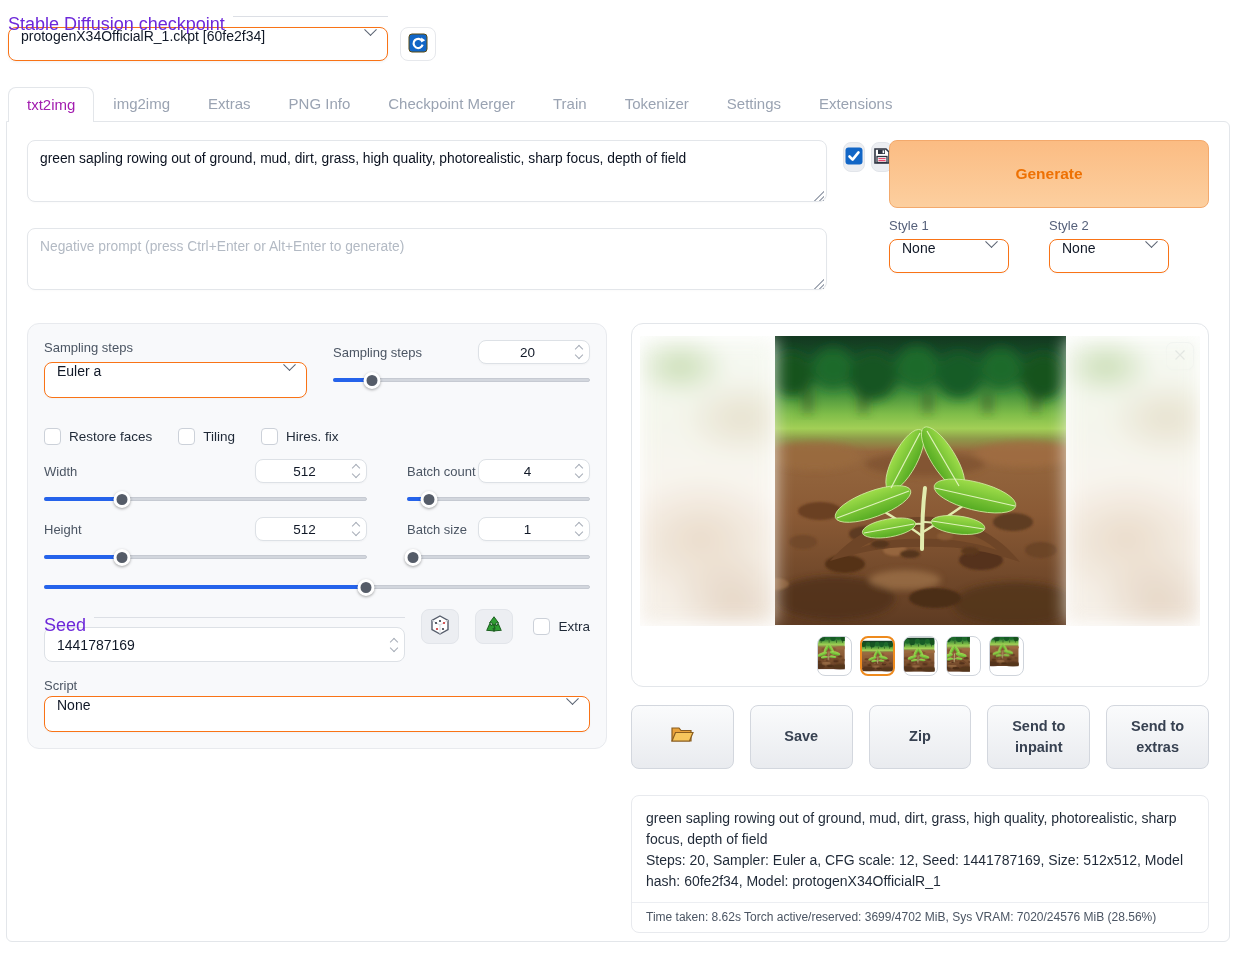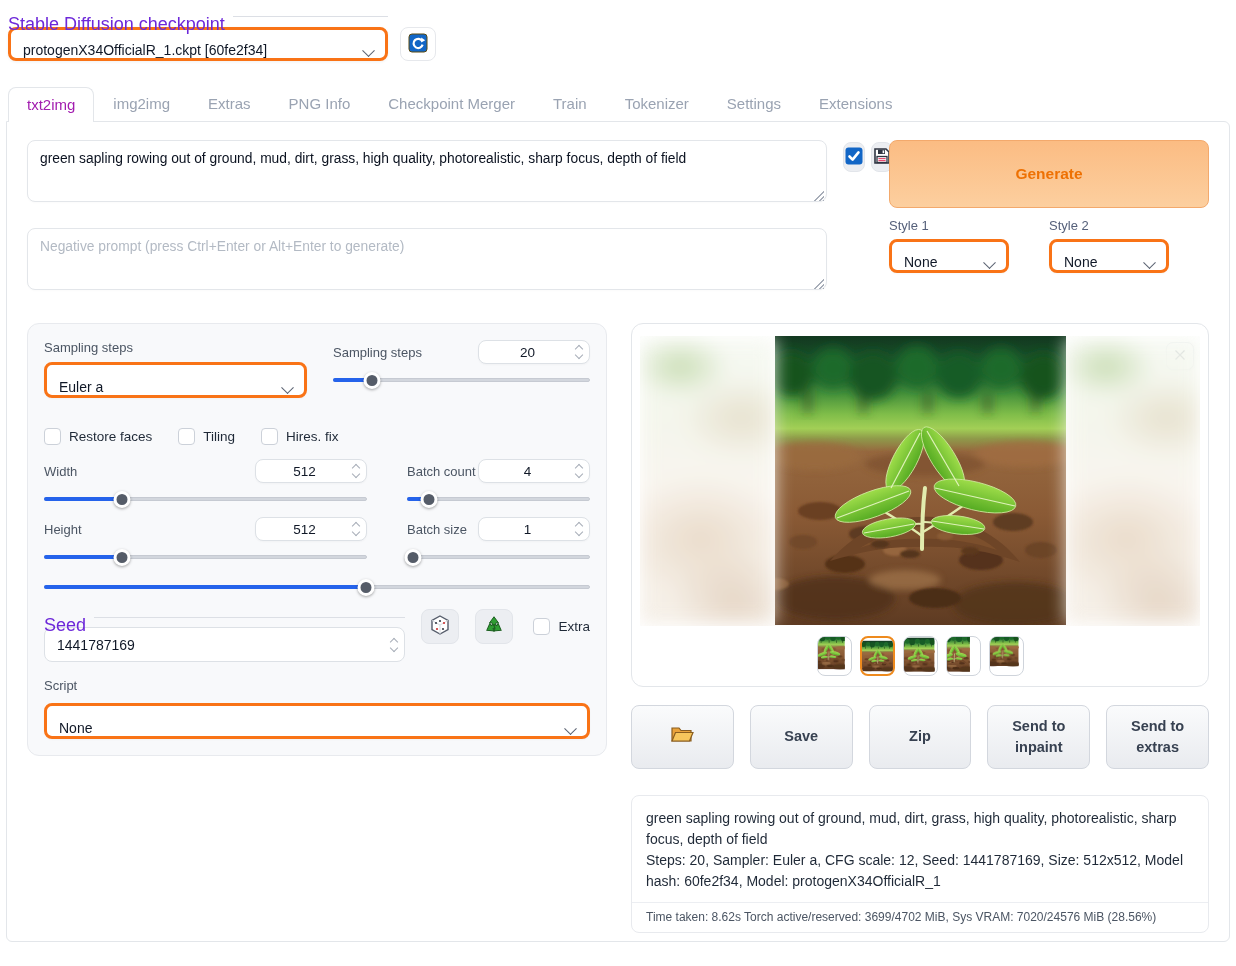--- a/index.html
+++ b/index.html
@@ -6,22 +6,22 @@
   html,body { background:#ffffff; }
   body {
     width:1236px; min-height:966px;
     font-family:"Liberation Sans","DejaVu Sans",sans-serif;
     color:#111827; font-size:14px; position:relative;
   }
   .page { padding:8px 6px 0 6px; }
 
   
   .sel {
-    background:#fff; border:3px solid #f97316; border-radius:8px;
-    height:34px; display:flex; align-items:flex-end; padding:0 12px;
+    background:#fff; border:1px solid #f97316; border-radius:8px;
+    height:34px; display:flex; align-items:flex-start; padding:0 12px;
     color:#101827; font-size:14px; cursor:pointer; box-shadow:0 1px 2px rgba(0,0,0,.03);
   }
   .sel .grow { flex:1; }
   .chev { width:9px; height:9px; border-right:1.8px solid #5b6372; border-bottom:1.8px solid #5b6372;
           transform:rotate(45deg) translate(-2px,-2px); flex:none; }
   .legend-row { display:flex; align-items:center; height:15px; margin-bottom:4px; }
   .legend-row span { font-size:18px; color:#6d28d9; white-space:nowrap;margin-top:17px; }
   .legend-row .line { flex:1; height:1px; background:#dcdfe5; margin-left:8px; margin-top:1px; }
 
   .icon-btn {
@@ -100,21 +100,21 @@
   .wh-grid { display:grid; grid-template-columns:323px 1fr; column-gap:40px; row-gap:10px; }
   .ctl-head { display:flex; align-items:center; justify-content:space-between; margin-bottom:8px; height:24px;}
   .cfg { margin-top:14px; }
   .seed-row { display:flex; align-items:flex-start; margin-top:14px; gap:16px; }
   .seed-box { flex:1; }
   .seedwrap { background:#fff; border:1px solid #dde1e6; border-radius:8px; height:35px; display:flex; align-items:center; }
   .seedwrap input { border:0; outline:0; flex:1; padding:0 12px; font-size:14px; font-family:inherit; color:#101827; background:transparent;}
   .seed-row .icon-btn { width:38px; height:35px; }
   .extra { margin-left:4px; height:35px; }
   .script { margin-top:16px; }
-  .script .lbl { display:block; margin-bottom:10px; }
+  .script .lbl { display:block; margin-bottom:3px; }
 
   
   .output { flex:1; margin-left:24px; }
   .gallery { position:relative; background:#fff; border:1px solid #e3e6ea; border-radius:12px; padding:12px 8px 10px 8px; }
   .preview { display:flex; height:290px; overflow:hidden; }
   .blurpane { flex:1; margin:2px 0; border-radius:6px; filter:blur(9px); opacity:.85;
     background:
       radial-gradient(70px 45px at 30% 10%, rgba(150,190,110,.55), transparent 70%),
       radial-gradient(90px 60px at 75% 28%, rgba(215,200,170,.55), transparent 70%),
       radial-gradient(120px 90px at 45% 70%, rgba(205,170,130,.38), transparent 72%),

